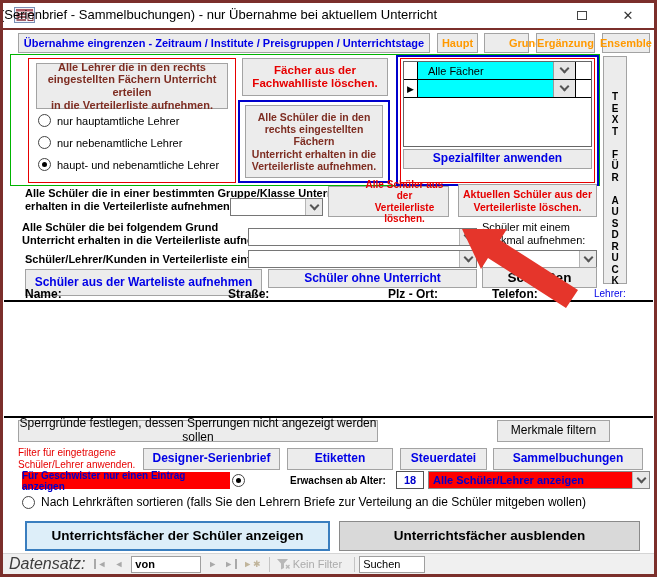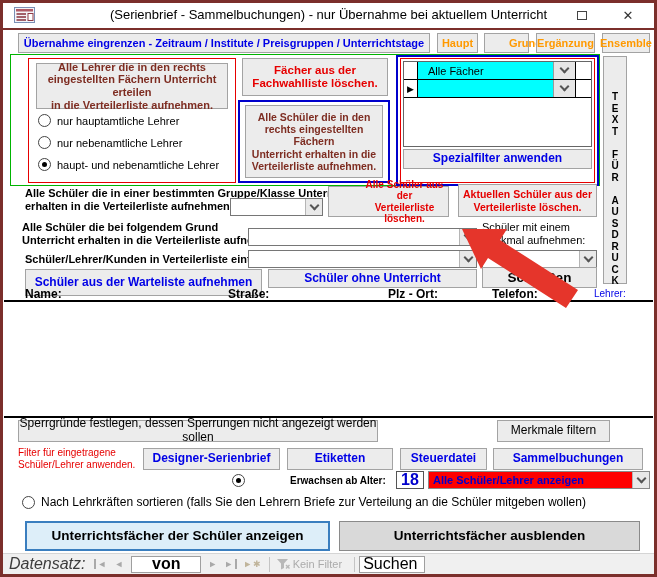--- a/index.html
+++ b/index.html
@@ -5,21 +5,21 @@
   * { margin:0; padding:0; box-sizing:border-box; }
   html,body { background:#cfcfcf; }
   #win {
     position:relative; width:657px; height:577px; background:#fff;
     font-family:"Liberation Sans", sans-serif; overflow:hidden;
   }
   .abs { position:absolute; }
   .pre { white-space:pre-line; }
   .winborder { position:absolute; inset:0; border:3px solid #7b2f2b; z-index:90; pointer-events:none; }
   .titlebar { left:0; top:0; width:657px; height:30px; background:#fff; border-bottom:2px solid #7b2f2b; z-index:5; }
-  .title-text { left:0; top:7px; width:657px; text-align:center; font-size:13px; color:#000; }
+  .title-text { left:0; top:7px; width:657px; text-align:left; font-size:13px; color:#000; }
   .wbtn { top:3px; width:32px; height:24px; display:flex; align-items:center; justify-content:center; font-size:13px; color:#333; cursor:pointer; }
   .max-glyph { display:inline-block; width:10px; height:9px; border:1px solid #444; }
   .btn {
     background:#ececec; border:1px solid #a3a3a3;
     display:flex; align-items:center; justify-content:center; text-align:center;
     font-weight:bold; color:#000; line-height:1.15; cursor:pointer;
   }
   .btn.orange { color:#ff9900; font-size:11px; }
   .btn.bluetext { color:#0000e6; }
   .btn.redtext { color:#e60000; }
@@ -35,21 +35,21 @@
   .chev { width:7px; height:7px; border-right:2px solid #555; border-bottom:2px solid #555; transform:rotate(45deg); margin-top:-4px; }
   .grid-row { display:flex; height:18px; border-bottom:1px solid #000; }
   .sel-cell { width:14px; background:#fff; border-right:1px solid #000; font-size:9px; display:flex; align-items:center; justify-content:center; color:#000; }
   .cyan-cell { width:135px; background:#00ffff; font-size:11px; color:#000; display:flex; align-items:center; padding-left:10px; }
   .dd-cell { width:22px; background:#e6e6e6; border-left:1px solid #9a9a9a; display:flex; align-items:center; justify-content:center; cursor:pointer; }
   .end-cell { flex:1; background:#fff; border-left:1px solid #000; }
   .hline { background:#000; height:2px; }
   .label { color:#000; }
   .banner { background:#ff0000; color:#0000cc; font-weight:bold; display:flex; align-items:center; }
   .navglyph { color:#a9a9a9; font-size:9px; letter-spacing:1px; padding:0 3px; cursor:pointer; }
-  .navbox { background:#fff; border:1px solid #9f9f9f; font-size:16px; font-weight:bold; padding:1px 3px; font-family:"Liberation Sans", sans-serif; }
+  .navbox { background:#fff; border:1px solid #9f9f9f; font-size:11px; font-weight:bold; padding:1px 3px; font-family:"Liberation Sans", sans-serif; }
   input.navbox { outline:none; }
   .vsep { width:1px; height:15px; background:#c4c4c4; margin:0 4px; }
 </style>
 </head>
 <body>
 
 <div id="win">
 
   <div class="abs titlebar">
     <svg class="abs" style="left:14px; top:7px;" width="21" height="16" viewBox="0 0 21 16">
@@ -196,20 +196,21 @@
   <div class="abs btn" style="left:18px; top:420px; width:360px; height:22px; font-size:12px; font-weight:normal;">Sperrgründe festlegen, dessen Sperrungen nicht angezeigt werden sollen</div>
   <div class="abs btn" style="left:497px; top:420px; width:113px; height:22px; font-size:12px; font-weight:normal;">Merkmale filtern</div>
 
   <div class="abs pre" style="left:18px; top:447px; font-size:10px; color:#e60000; line-height:12px;">Filter für eingetragene
 Schüler/Lehrer anwenden.</div>
   <div class="abs btn bluetext" style="left:143px; top:448px; width:137px; height:22px; font-size:12px;">Designer-Serienbrief</div>
   <div class="abs btn bluetext" style="left:287px; top:448px; width:106px; height:22px; font-size:12px;">Etiketten</div>
   <div class="abs btn bluetext" style="left:400px; top:448px; width:87px; height:22px; font-size:12px;">Steuerdatei</div>
   <div class="abs btn bluetext" style="left:493px; top:448px; width:150px; height:22px; font-size:12px;">Sammelbuchungen</div>
 
+  <div class="abs banner" style="left:22px; top:472px; width:208px; height:17px; font-size:10px; justify-content:flex-end; padding-right:2px;">Für Geschwister nur einen Eintrag anzeigen</div>
   <div class="abs radio-row" style="left:232px; top:474px;">
     <span class="radio-dot sel"></span>
   </div>
   <div class="abs label" style="left:290px; top:475px; font-size:10px; font-weight:bold;">Erwachsen ab Alter:</div>
   <input class="abs navbox" style="left: 396px; top: 471px; width: 28px; height: 18px; color: rgb(0, 0, 204); text-align: center; border-color: rgb(85, 85, 85);" value="18">
   <div class="abs banner" style="left:428px; top:471px; width:222px; height:18px; font-size:11px; padding-left:4px; border:1px solid #8a8a8a;">
     <span>Alle Schüler/Lehrer anzeigen</span>
     <div class="combo-btn">
         <span class="chev"></span>
       </div>
@@ -220,21 +221,21 @@
     <span>Nach Lehrkräften sortieren (falls Sie den Lehrern Briefe zur Verteilung an die Schüler mitgeben wollen)</span>
   </div>
 
   <div class="abs btn" style="left:25px; top:521px; width:305px; height:30px; font-size:13.5px; background:#ddeef9; border:2px solid #3a7ebf;">Unterrichtsfächer der Schüler anzeigen</div>
   <div class="abs btn" style="left:339px; top:521px; width:301px; height:30px; font-size:13.5px; background:#d9d9d9; border:1px solid #8a8a8a;">Unterrichtsfächer ausblenden</div>
 
   <div class="abs" style="left:3px; top:553px; width:651px; height:21px; background:#f0f0f0; border-top:1px solid #d5d5d5; display:flex; align-items:center; z-index:6;">
     <span style="font-size:16px; color:#3c3c3c; padding:0 6px;font-style:italic;">Datensatz:</span>
     <span class="navglyph" style="border-right:1px solid transparent;"><span style="border-left:2px solid #a9a9a9; padding-left:1px;">◄</span></span>
     <span class="navglyph">◄</span>
-    <input class="navbox" style="width: 70px; height: 17px; margin: 0px 4px; text-align: center;" value="von">
+    <input class="navbox" style="width: 70px; height: 17px; margin: 0px 4px;" value="von">
     <span class="navglyph">►</span>
     <span class="navglyph"><span>►</span><span style="border-left:2px solid #a9a9a9; margin-left:1px;"></span></span>
     <span class="navglyph" style="color:#c0b49a;">►✱</span>
     <span class="vsep"></span>
     <svg width="13" height="11" viewBox="0 0 13 11" style="margin:0 3px;">
       <polygon points="0,0 11,0 7,4.5 7,9 4,10.5 4,4.5" fill="#b8b8b8"></polygon>
       <line x1="9" y1="6" x2="12.5" y2="9.5" stroke="#b8b8b8" stroke-width="1.4"></line>
       <line x1="12.5" y1="6" x2="9" y2="9.5" stroke="#b8b8b8" stroke-width="1.4"></line>
     </svg>
     <span style="font-size:11px; color:#ababab; margin-right:8px;">Kein Filter</span>

